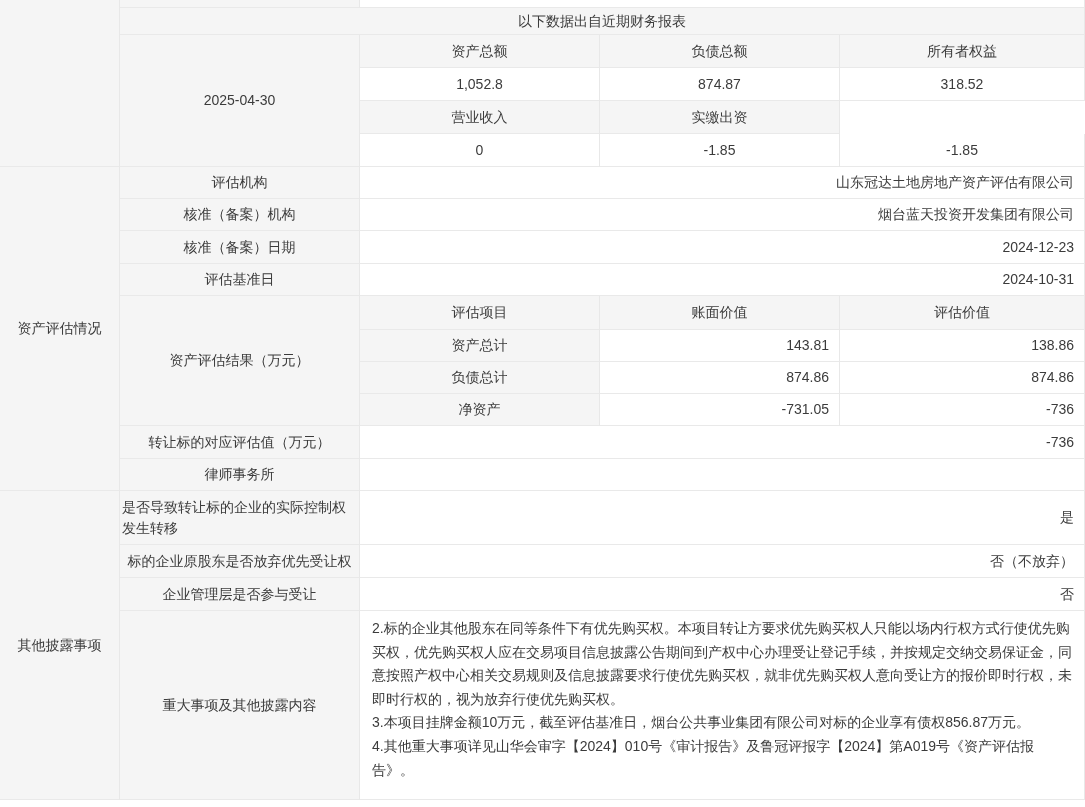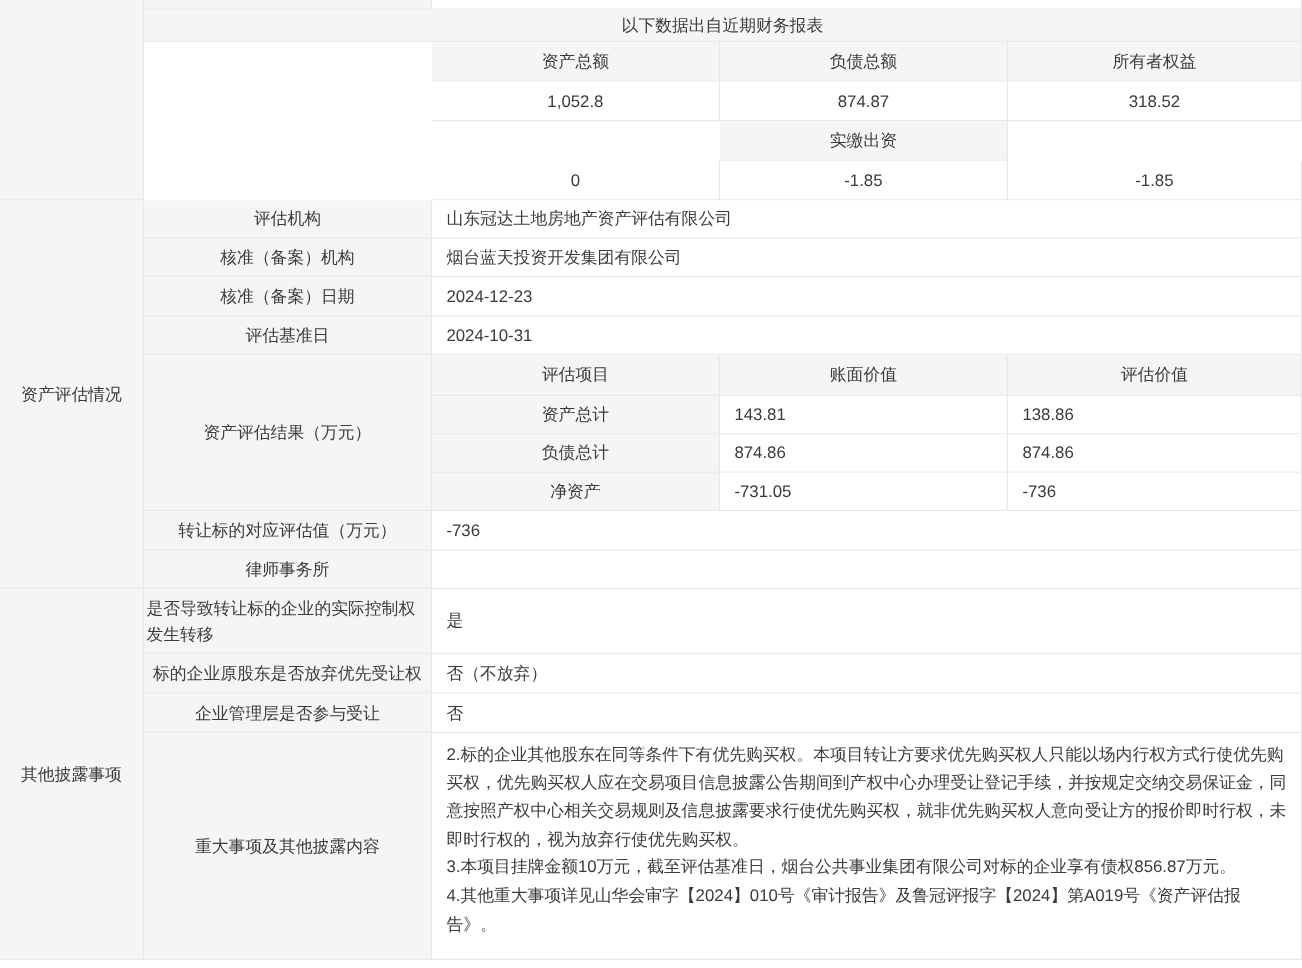--- a/index.html
+++ b/index.html
@@ -22,21 +22,21 @@
     display: flex;
     align-items: center;
     border-right: 1px solid #e8e8e8;
     border-bottom: 1px solid #e9e9e9;
     overflow: hidden;
     line-height: 21px;
   }
   .gray { background: #f5f5f5; }
   .white { background: #ffffff; }
   .c { justify-content: center; text-align: left; padding: 2px 2px; }
-  .l { justify-content: flex-start; text-align: left; padding: 2px 10px 2px 12px; }
+  .l { justify-content: flex-end; text-align: left; padding: 2px 10px 2px 12px; }
   .longtext {
     display: block;
     padding: 6px 12px 4px 12px;
     line-height: 23.6px;
   }
   .longtext p { margin: 0; }
 </style>
 </head>
 <body>
 
@@ -51,20 +51,23 @@
       <span>其他披露事项</span>
     </div>
 
     <div class="cell gray" style="grid-area:1/2/2/3"></div>
     <div class="cell white" style="grid-area:1/3/2/6"></div>
 
     <div class="cell gray c" style="grid-area:2/2/3/6">
       <span>以下数据出自近期财务报表</span>
     </div>
 
+    <div class="cell gray c" style="grid-area:3/2/7/3">
+      <span>2025-04-30</span>
+    </div>
 
     <div class="cell gray c" style="grid-area:3/3/4/4">
       <span>资产总额</span>
     </div>
     <div class="cell gray c" style="grid-area:3/4/4/5">
       <span>负债总额</span>
     </div>
     <div class="cell gray c" style="grid-area:3/5/4/6">
       <span>所有者权益</span>
     </div>
@@ -72,20 +75,23 @@
     <div class="cell white c" style="grid-area:4/3/5/4">
       <span>1,052.8</span>
     </div>
     <div class="cell white c" style="grid-area:4/4/5/5">
       <span>874.87</span>
     </div>
     <div class="cell white c" style="grid-area:4/5/5/6">
       <span>318.52</span>
     </div>
 
+    <div class="cell gray c" style="grid-area:5/3/6/4">
+      <span>营业收入</span>
+    </div>
     <div class="cell gray c" style="grid-area:5/4/6/5">
       <span>实缴出资</span>
     </div>
 
     <div class="cell white c" style="grid-area:6/3/7/4">
       <span>0</span>
     </div>
     <div class="cell white c" style="grid-area:6/4/7/5">
       <span>-1.85</span>
     </div>

